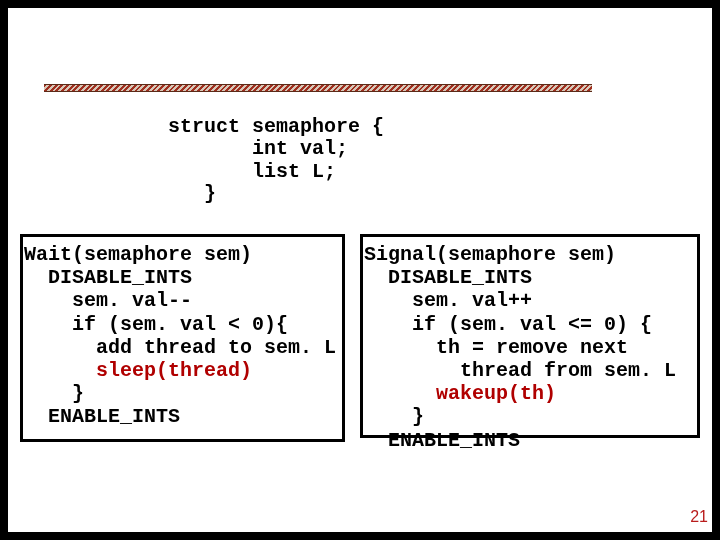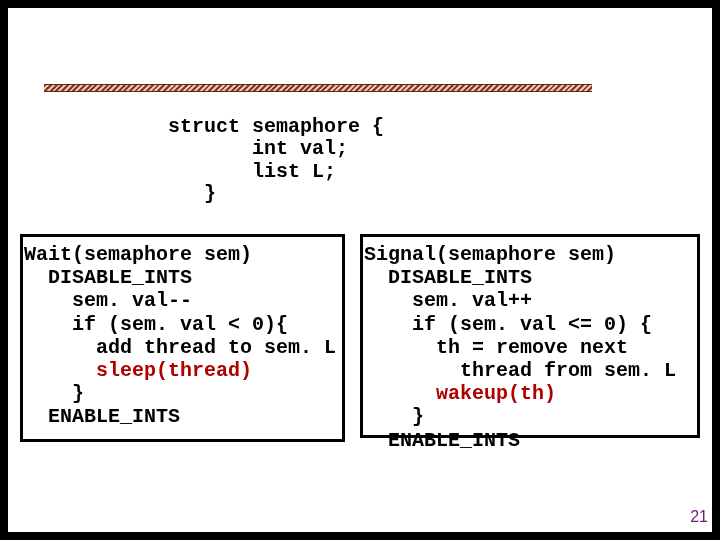--- a/index.html
+++ b/index.html
@@ -54,21 +54,21 @@
     padding: 6px 1px 0 1px;
   }
   .codebox.left  { top: 226px; left: 12px;  width: 325px; height: 208px; }
   .codebox.right { top: 226px; left: 352px; width: 340px; height: 204px; }
   .red { color: #b00000; }
   .pagenum {
     position: absolute;
     bottom: 6px; right: 4px;
     font-family: Arial, Helvetica, sans-serif;
     font-size: 16px;
-    color: #701a75;
+    color: #b91c1c;
     margin-top: 43px;
   }
 </style>
 </head>
 <body>
 
 <div class="slide">
 
   <div class="rule"></div>
 

